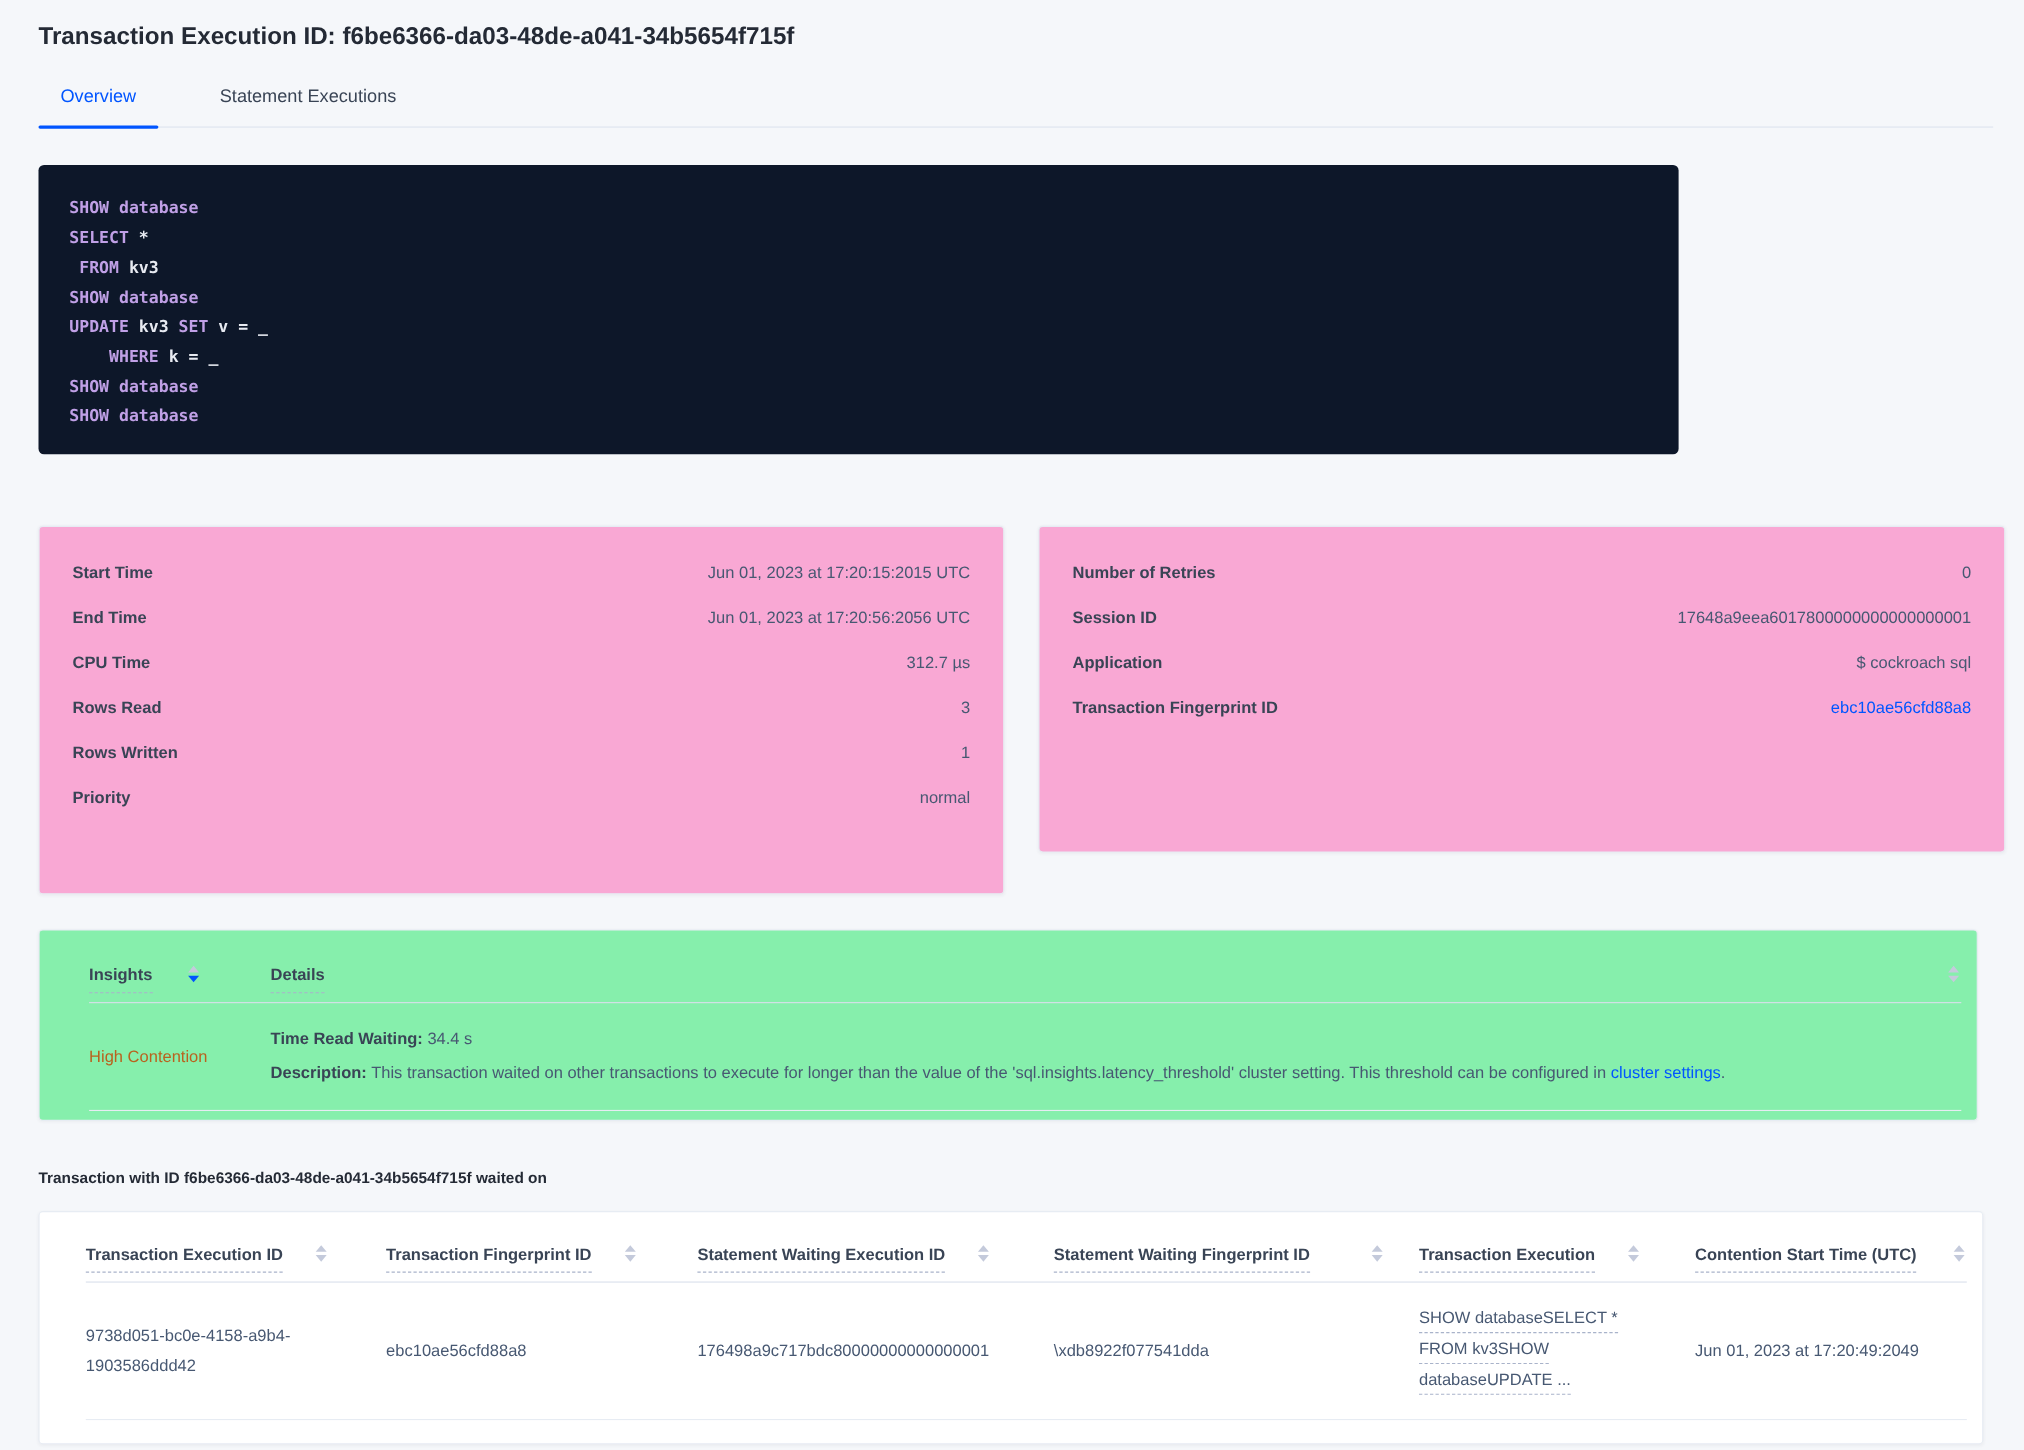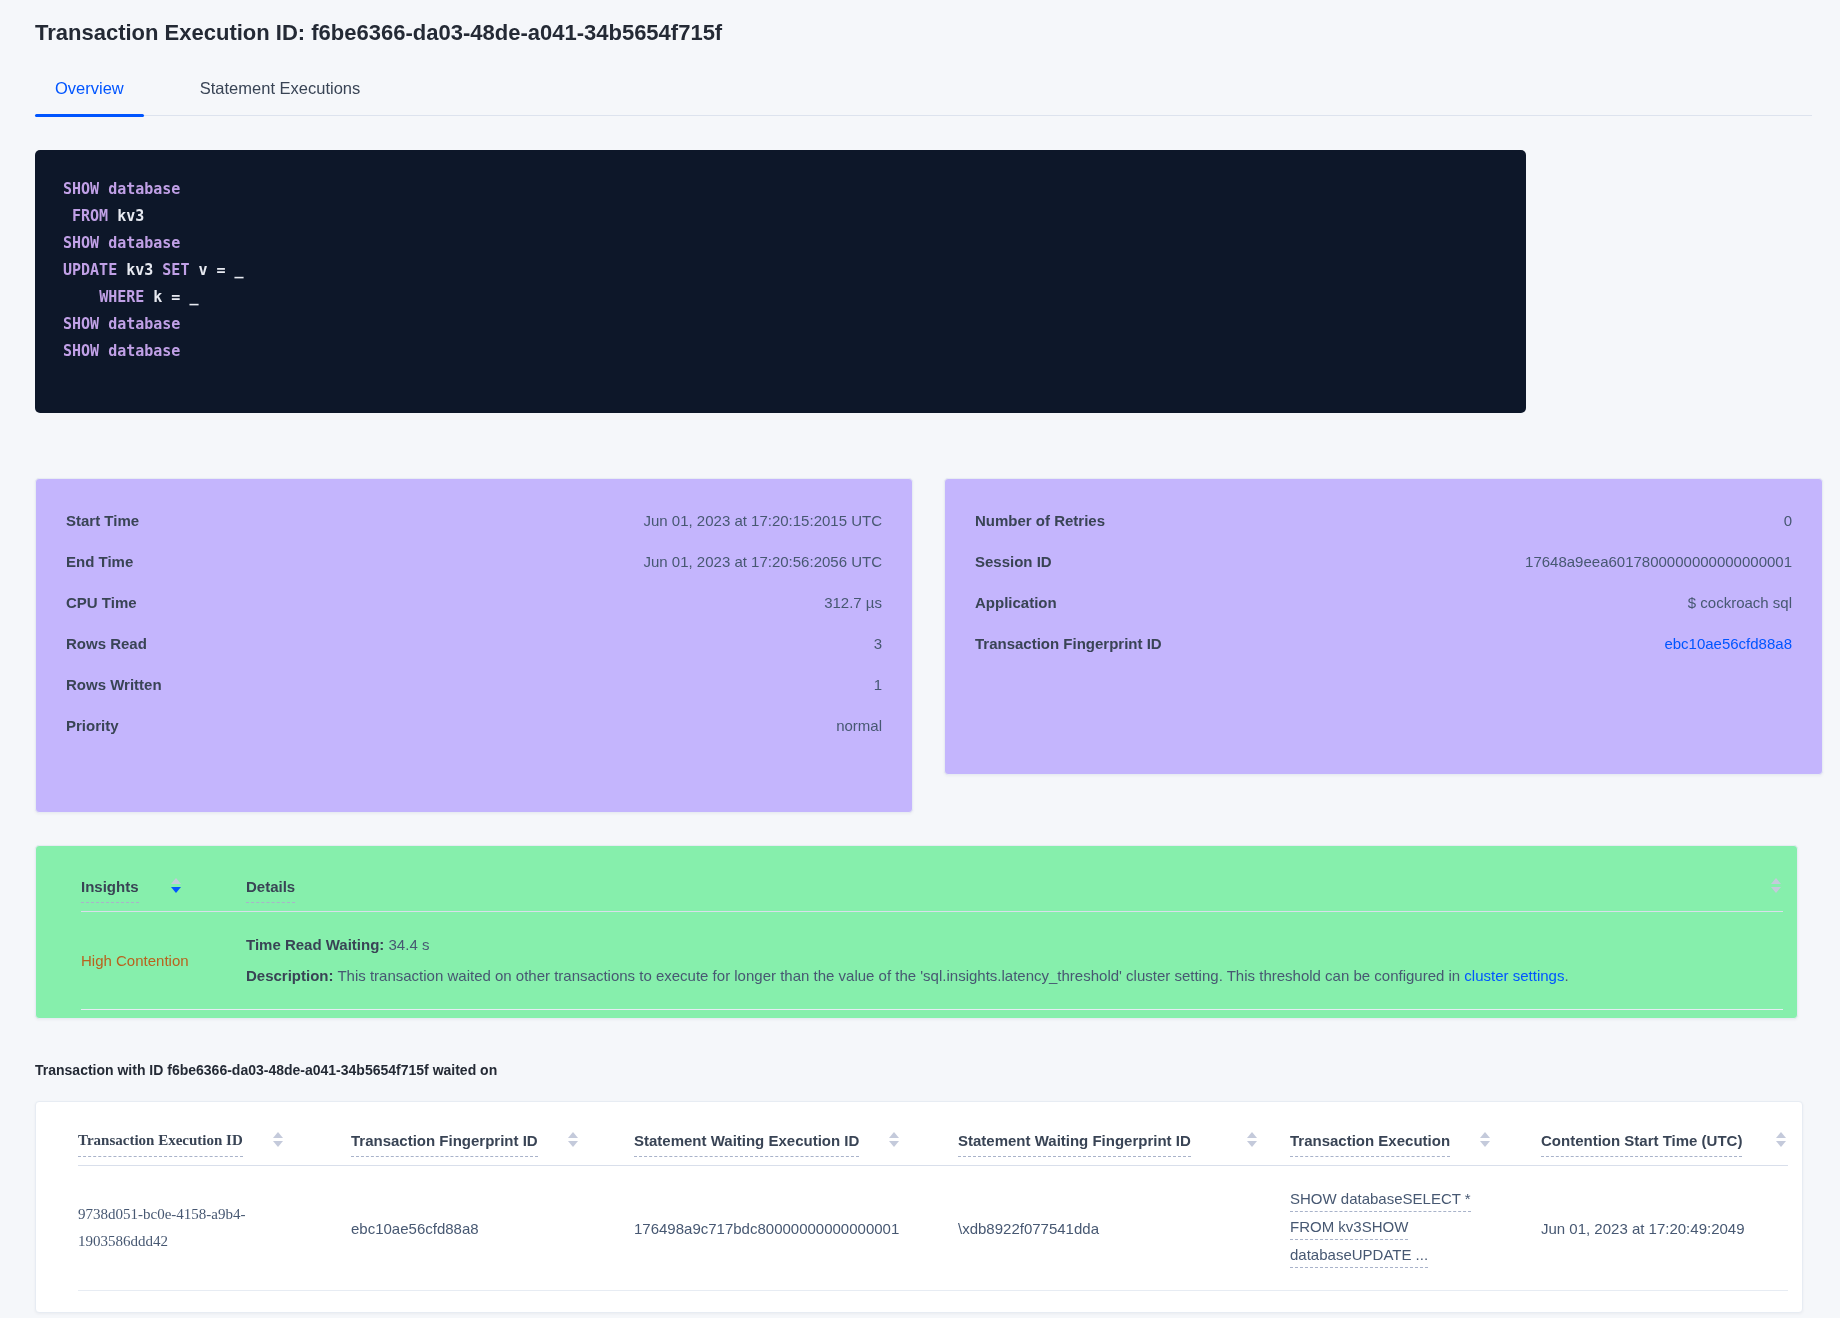--- a/index.html
+++ b/index.html
@@ -47,21 +47,21 @@
   .code-line {
     font-family:"DejaVu Sans Mono", monospace;
     font-size:15px; line-height:27px;
     white-space:pre;
   }
   .code-line .kw { color:#c0a0e6; font-weight:700; }
   .code-line .pl { color:#e7eaf1; font-weight:700; }
 
   
   .card {
-    background:#c4b5fd; border:1px solid #e7ecf3; border-radius:4px;
+    background:#f9a8d4; border:1px solid #e7ecf3; border-radius:4px;
     box-shadow:0 1px 3px rgba(36,42,53,.05);
   }
   .card-left {
     position:absolute; top:478px; left:35px;
     width:878px; height:335px; padding:21px 30px;
   }
   .card-right {
     position:absolute; top:478px; left:944px;
     width:879px; height:297px; padding:21px 30px;
   }
@@ -118,21 +118,21 @@
     box-shadow:0 1px 3px rgba(36,42,53,.05);
     padding:0 14px 0 42px;
     overflow:hidden;
   }
   .wt-header {
     display:flex; align-items:flex-end;
     height:64px; padding-bottom:8px;
     border-bottom:1px solid #d9dfeb;
   }
   .wt-col { display:flex; align-items:flex-end; }
-  .wt-c1 { width:273px;font-family:Liberation Serif, serif; } .wt-c2 { width:283px; } .wt-c3 { width:324px; }
+  .wt-c1 { width:273px; } .wt-c2 { width:283px; } .wt-c3 { width:324px; }
   .wt-c4 { width:332px;gap:26px; } .wt-c5 { width:251px; } .wt-c6 { flex:1; }
   .wt-header .carets { margin-left:30px; }
   .wt-c6 .carets.end { margin-left:auto; margin-right:2px; }
   .wt-row {
     display:flex; align-items:center;
     height:125px; border-bottom:1px solid #e7ecf3;
     font-size:15px; color:#475872;
   }
   .wt-row .cell { padding-right:22px; line-height:27px; }
   .exec-line {
@@ -149,20 +149,21 @@
 
 <h1 class="page-title">Transaction Execution ID: f6be6366-da03-48de-a041-34b5654f715f</h1>
 
 <div class="tabbar">
   <div class="tab active">Overview</div>
   <div class="tab">Statement Executions</div>
 </div>
 
 <div class="sql-box">
     <div class="code-line"><span class="kw">SHOW</span><span class="pl"> </span><span class="kw">database</span></div>
+    <div class="code-line"><span class="kw">SELECT</span><span class="pl"> *</span></div>
     <div class="code-line"><span class="pl"> </span><span class="kw">FROM</span><span class="pl"> kv3</span></div>
     <div class="code-line"><span class="kw">SHOW</span><span class="pl"> </span><span class="kw">database</span></div>
     <div class="code-line"><span class="kw">UPDATE</span><span class="pl"> kv3 </span><span class="kw">SET</span><span class="pl"> v = _</span></div>
     <div class="code-line"><span class="pl">    </span><span class="kw">WHERE</span><span class="pl"> k = _</span></div>
     <div class="code-line"><span class="kw">SHOW</span><span class="pl"> </span><span class="kw">database</span></div>
     <div class="code-line"><span class="kw">SHOW</span><span class="pl"> </span><span class="kw">database</span></div>
   </div>
 
 <div class="card card-left">
   <div class="stat-row">

